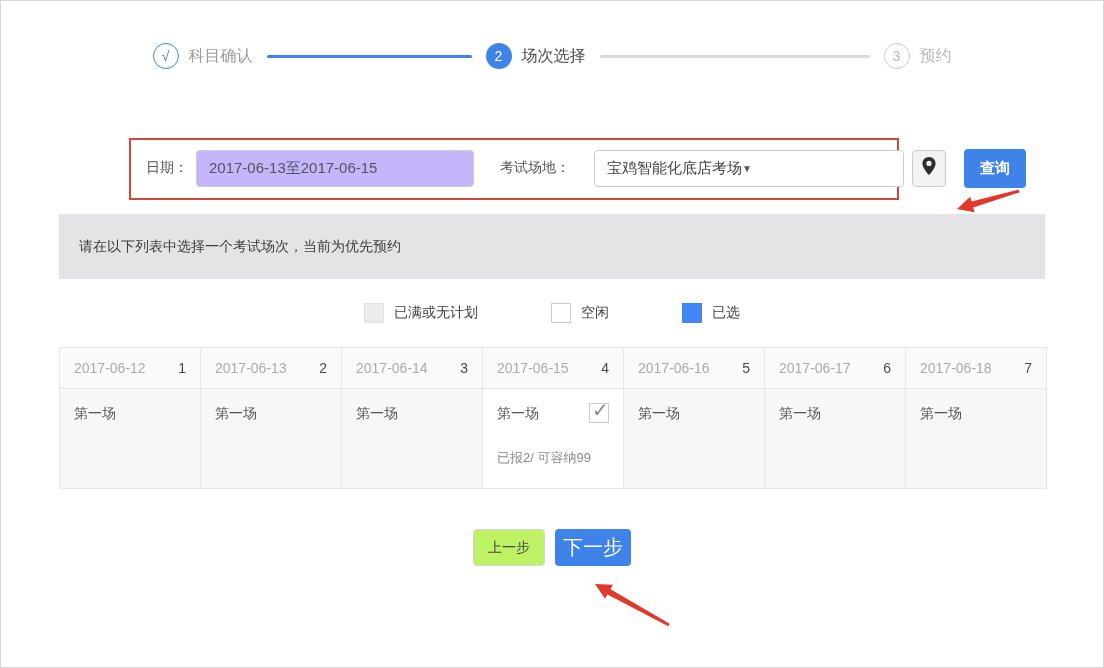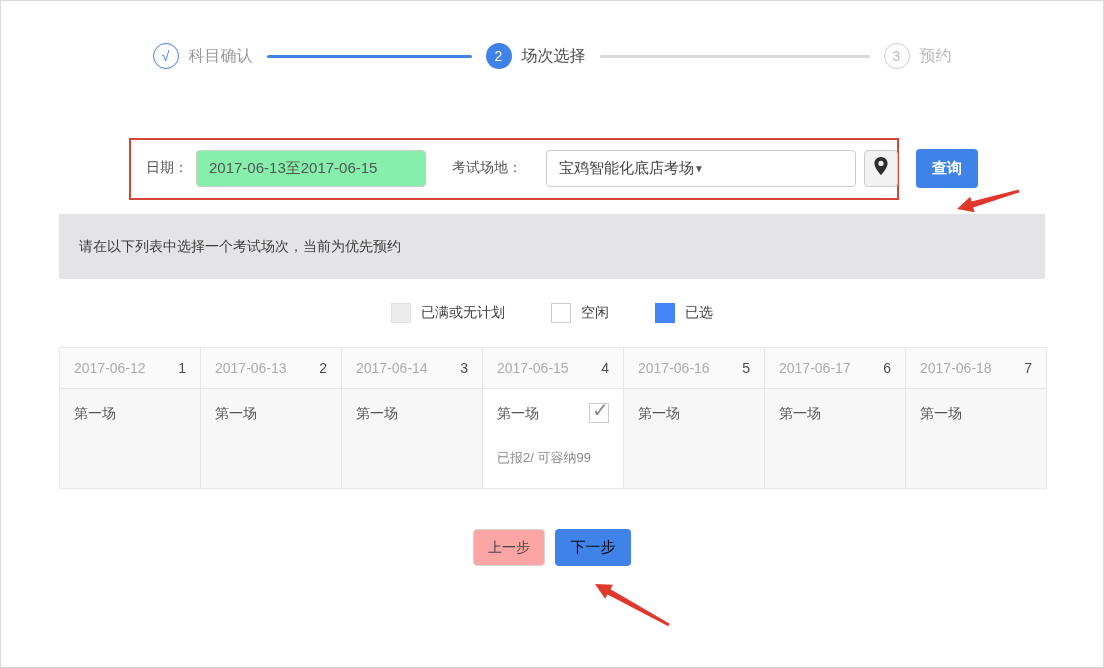--- a/index.html
+++ b/index.html
@@ -24,30 +24,30 @@
 
   
   .notice { margin:0 10px; height:44px; background:#fcf5d2; border:1px solid #e7dcab; display:flex; align-items:center; padding:0 14px; font-size:14px; color:#55503a; }
   .notice-link { color:#2a7de1; text-decoration:none; margin-left:14px; cursor:pointer; }
 
   
   .filter { position:relative; height:103px; }
   .red-rect { position:absolute; left:128px; top:27px; width:770px; height:62px; border:2px solid #d6453a; pointer-events:none; }
   .filter-row { position:absolute; left:145px; top:38px; height:38px; display:flex; align-items:center; }
   .f-label { font-size:14px; color:#555; }
-  .date-input { width:230px; height:37px; margin-left:8px; border:1px solid #ccc; border-radius:4px; font-size:15px; color:#555; padding:0 12px; background:#86efac; outline:none; }
+  .date-input { width:278px; height:37px; margin-left:8px; border:1px solid #ccc; border-radius:4px; font-size:15px; color:#555; padding:0 12px; background:#c4b5fd; outline:none; }
   .site-label { margin-left:26px; }
   .select-box { width:310px; height:37px; margin-left:24px; border:1px solid #ccc; border-radius:4px; background:#fff; display:flex; align-items:center; padding:0 12px; font-size:15px; color:#444; cursor:pointer; }
   .select-caret { font-size:10px; color:#555; }
   .pin-btn { width:34px; height:37px; margin-left:8px; border:1px solid #ccc; border-radius:4px; background:#f2f2f2; display:flex; align-items:center; justify-content:center; cursor:pointer; }
   .query-btn { width:62px; height:39px; margin-left:18px; border:none; border-radius:4px; background:#4083e8; color:#fff; font-size:15px; font-weight:bold; cursor:pointer; }
 
   
   .list-header { margin:0 58px; height:65px; background:#e4e4e7; display:flex; align-items:center; padding:0 20px; font-size:14px; color:#3c3c3c; }
-  .legend { margin:0 58px; height:68px; background:#fff; display:flex; align-items:center; justify-content:center; gap:46px; }
+  .legend { margin:0 58px; height:68px; background:#fff; display:flex; align-items:center; justify-content:center; gap:73px; }
   .legend-item { display:flex; align-items:center; gap:10px; font-size:14px; color:#3c3c3c; }
   .legend-box { width:20px; height:20px; }
   .legend-box.full { background:#ececec; border:1px solid #e0e0e0; }
   .legend-box.free { background:#fff; border:1px solid #ccc; }
   .legend-box.selected { background:#4285f4; }
 
   
   .cal { margin:0 58px; width:988px; border-collapse:collapse; table-layout:fixed; }
   .cal th, .cal td { border:1px solid #e7e7e7; }
   .cal th { height:38px; background:#fafafa; font-weight:normal; padding:12px 14px; }
@@ -56,22 +56,22 @@
   .th-day { color:#4a4a4a; font-size:14px; }
   .cal td { height:100px; background:#f7f7f7; vertical-align:top; padding:16px 14px; cursor:pointer; }
   .cal td.selected { background:#fff; }
   .session-row { display:flex; justify-content:space-between; align-items:flex-start; font-size:14px; color:#555; }
   .checkbox { width:20px; height:20px; border:1px solid #ccc; background:#fff; position:relative; margin-top:-2px; }
   .checkbox .check { position:absolute; left:2px; top:-6px; font-size:20px; color:#8a8a8a; }
   .cell-info { margin-top:26px; font-size:13px; color:#8a8a8a; }
 
   
   .footer { padding-top:40px; display:flex; justify-content:center; gap:10px; }
-  .btn-prev { width:72px; height:37px; background:#fca5a5; border:1px solid #d5d5d5; border-radius:4px; font-size:14px; color:#444; cursor:pointer; }
-  .btn-next { width:76px; height:37px; background:#4083e8; border:none; border-radius:4px; font-size:15px; color:#000000; cursor:pointer; }
+  .btn-prev { width:72px; height:37px; background:#bef264; border:1px solid #d5d5d5; border-radius:4px; font-size:14px; color:#444; cursor:pointer; }
+  .btn-next { width:76px; height:37px; background:#4083e8; border:none; border-radius:4px; font-size:20px; color:#ffffff; cursor:pointer; }
 
   .anno { position:absolute; left:0; top:0; width:1104px; height:668px; pointer-events:none; }
 </style>
 </head>
 <body>
 
 <div class="page">
 
   <div class="steps">
     <div class="step">

